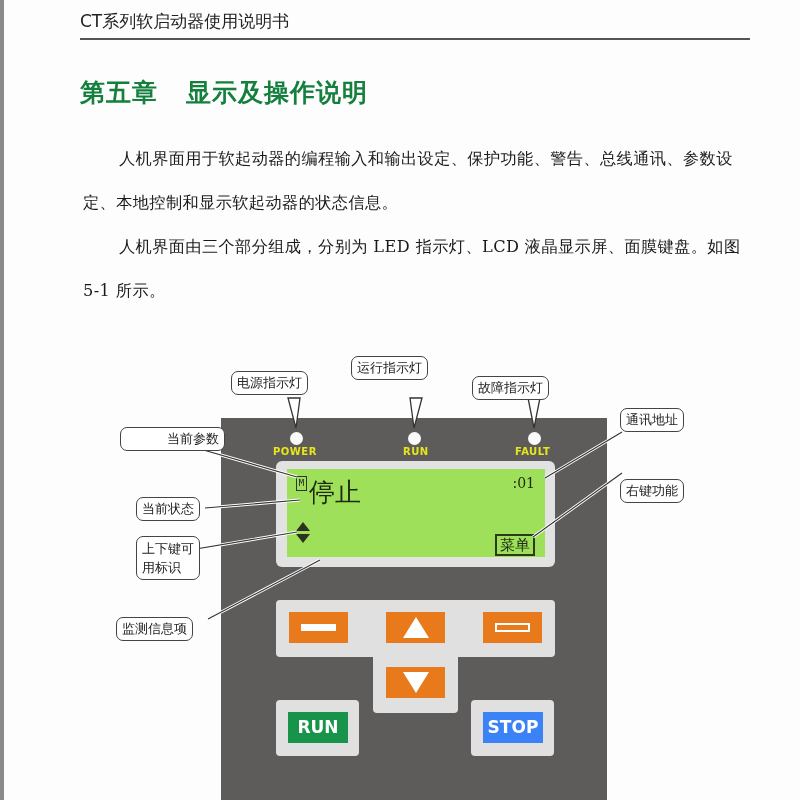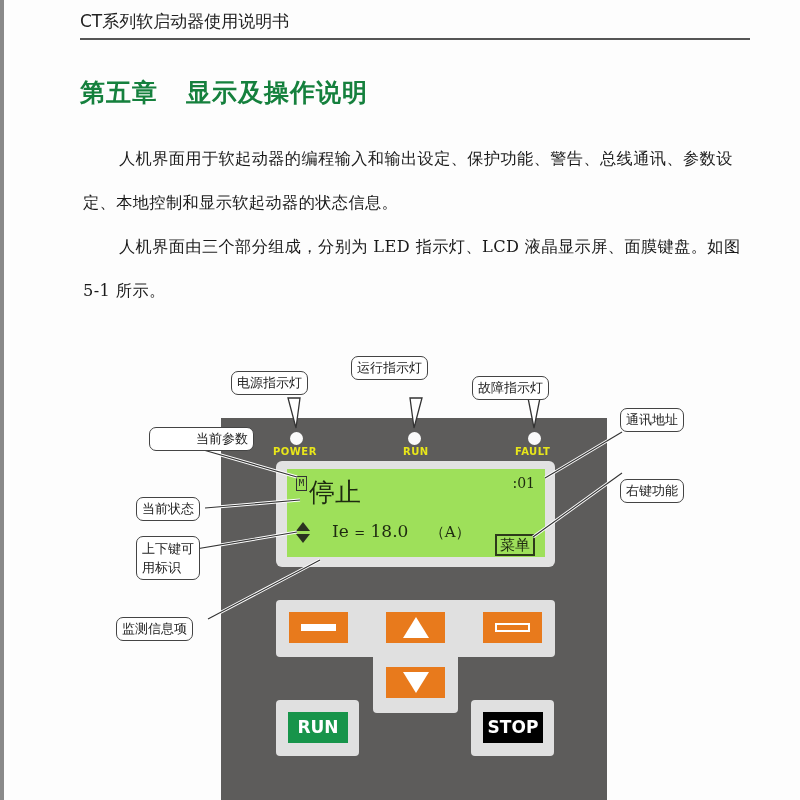--- a/index.html
+++ b/index.html
@@ -62,21 +62,21 @@
   .bar-hollow { position: absolute; left: 12px; top: 11px; width: 31px; height: 5px; border: 2px solid #fff; }
   .key-frame { position: absolute; background: #e0e0e0; border-radius: 4px; width: 83px; height: 56px; top: 700px; }
   .kf-run { left: 276px; }
   .kf-stop { left: 471px; }
   .btn-run, .btn-stop {
     position: absolute; top: 712px; width: 60px; height: 31px; color: #fff;
     font-family: "DejaVu Sans", "Liberation Sans", sans-serif; font-weight: bold; font-size: 17px;
     line-height: 31px; text-align: center;
   }
   .btn-run { left: 288px; background: #17944a; }
-  .btn-stop { left: 483px; background: #000000; }
+  .btn-stop { left: 483px; background: #3b82f6; }
 
   .callout {
     position: absolute; background: #fff; border: 1.5px solid #444; border-radius: 7px;
     font-family: "DejaVu Sans", "Liberation Sans", sans-serif; font-size: 13px; color: #222;
     padding: 2px 5px; line-height: 18px; white-space: nowrap;
   }
   svg.leaders { position: absolute; left: 0; top: 0; width: 800px; height: 800px; pointer-events: none; }
 </style>
 </head>
 <body>
@@ -104,26 +104,20 @@
 
 <div class="lcd-frame"></div>
 <div class="lcd">
   <div class="m-box">M</div>
   <div class="status">停止</div>
   <div class="addr">:01</div>
   <svg class="updown" viewBox="0 0 14 22">
     <polygon points="7,0 14,9 0,9" fill="#2b3320"></polygon>
     <polygon points="0,12 14,12 7,21" fill="#2b3320"></polygon>
   </svg>
-  <div class="monitor">
-    <span>Ie</span>
-    <span class="eq">=</span>
-    <span>18.0</span>
-    <span class="unit">（A）</span>
-  </div>
   <div class="menu">菜单</div>
 </div>
 
 <div class="keypad-top"></div>
 <div class="keypad-mid"></div>
 
 <div class="okey k-left">
   <div class="bar-solid"></div>
 </div>
 <div class="okey k-up">
@@ -165,21 +159,21 @@
     <line x1="190" y1="550" x2="297" y2="532"></line>
     <line x1="208" y1="619" x2="320" y2="560"></line>
     <line x1="622" y1="432" x2="545" y2="478"></line>
     <line x1="622" y1="473" x2="533" y2="537"></line>
   </g>
 </svg>
 
 <div class="callout" style="left:231px;top:371px;">电源指示灯</div>
 <div class="callout" style="left:351px;top:356px;">运行指示灯</div>
 <div class="callout" style="left:472px;top:376px;">故障指示灯</div>
-<div class="callout" style="left:149px;top:427px;padding-left:46px;">当前参数</div>
+<div class="callout" style="left:120px;top:427px;padding-left:46px;">当前参数</div>
 <div class="callout" style="left:136px;top:497px;">当前状态</div>
 <div class="callout" style="left:136px;top:536px;line-height:19px;">
   <div>上下键可</div>
   <div>用标识</div>
 </div>
 <div class="callout" style="left:116px;top:617px;">监测信息项</div>
 <div class="callout" style="left:620px;top:408px;">通讯地址</div>
 <div class="callout" style="left:620px;top:479px;">右键功能</div>
 
 </body></html>

